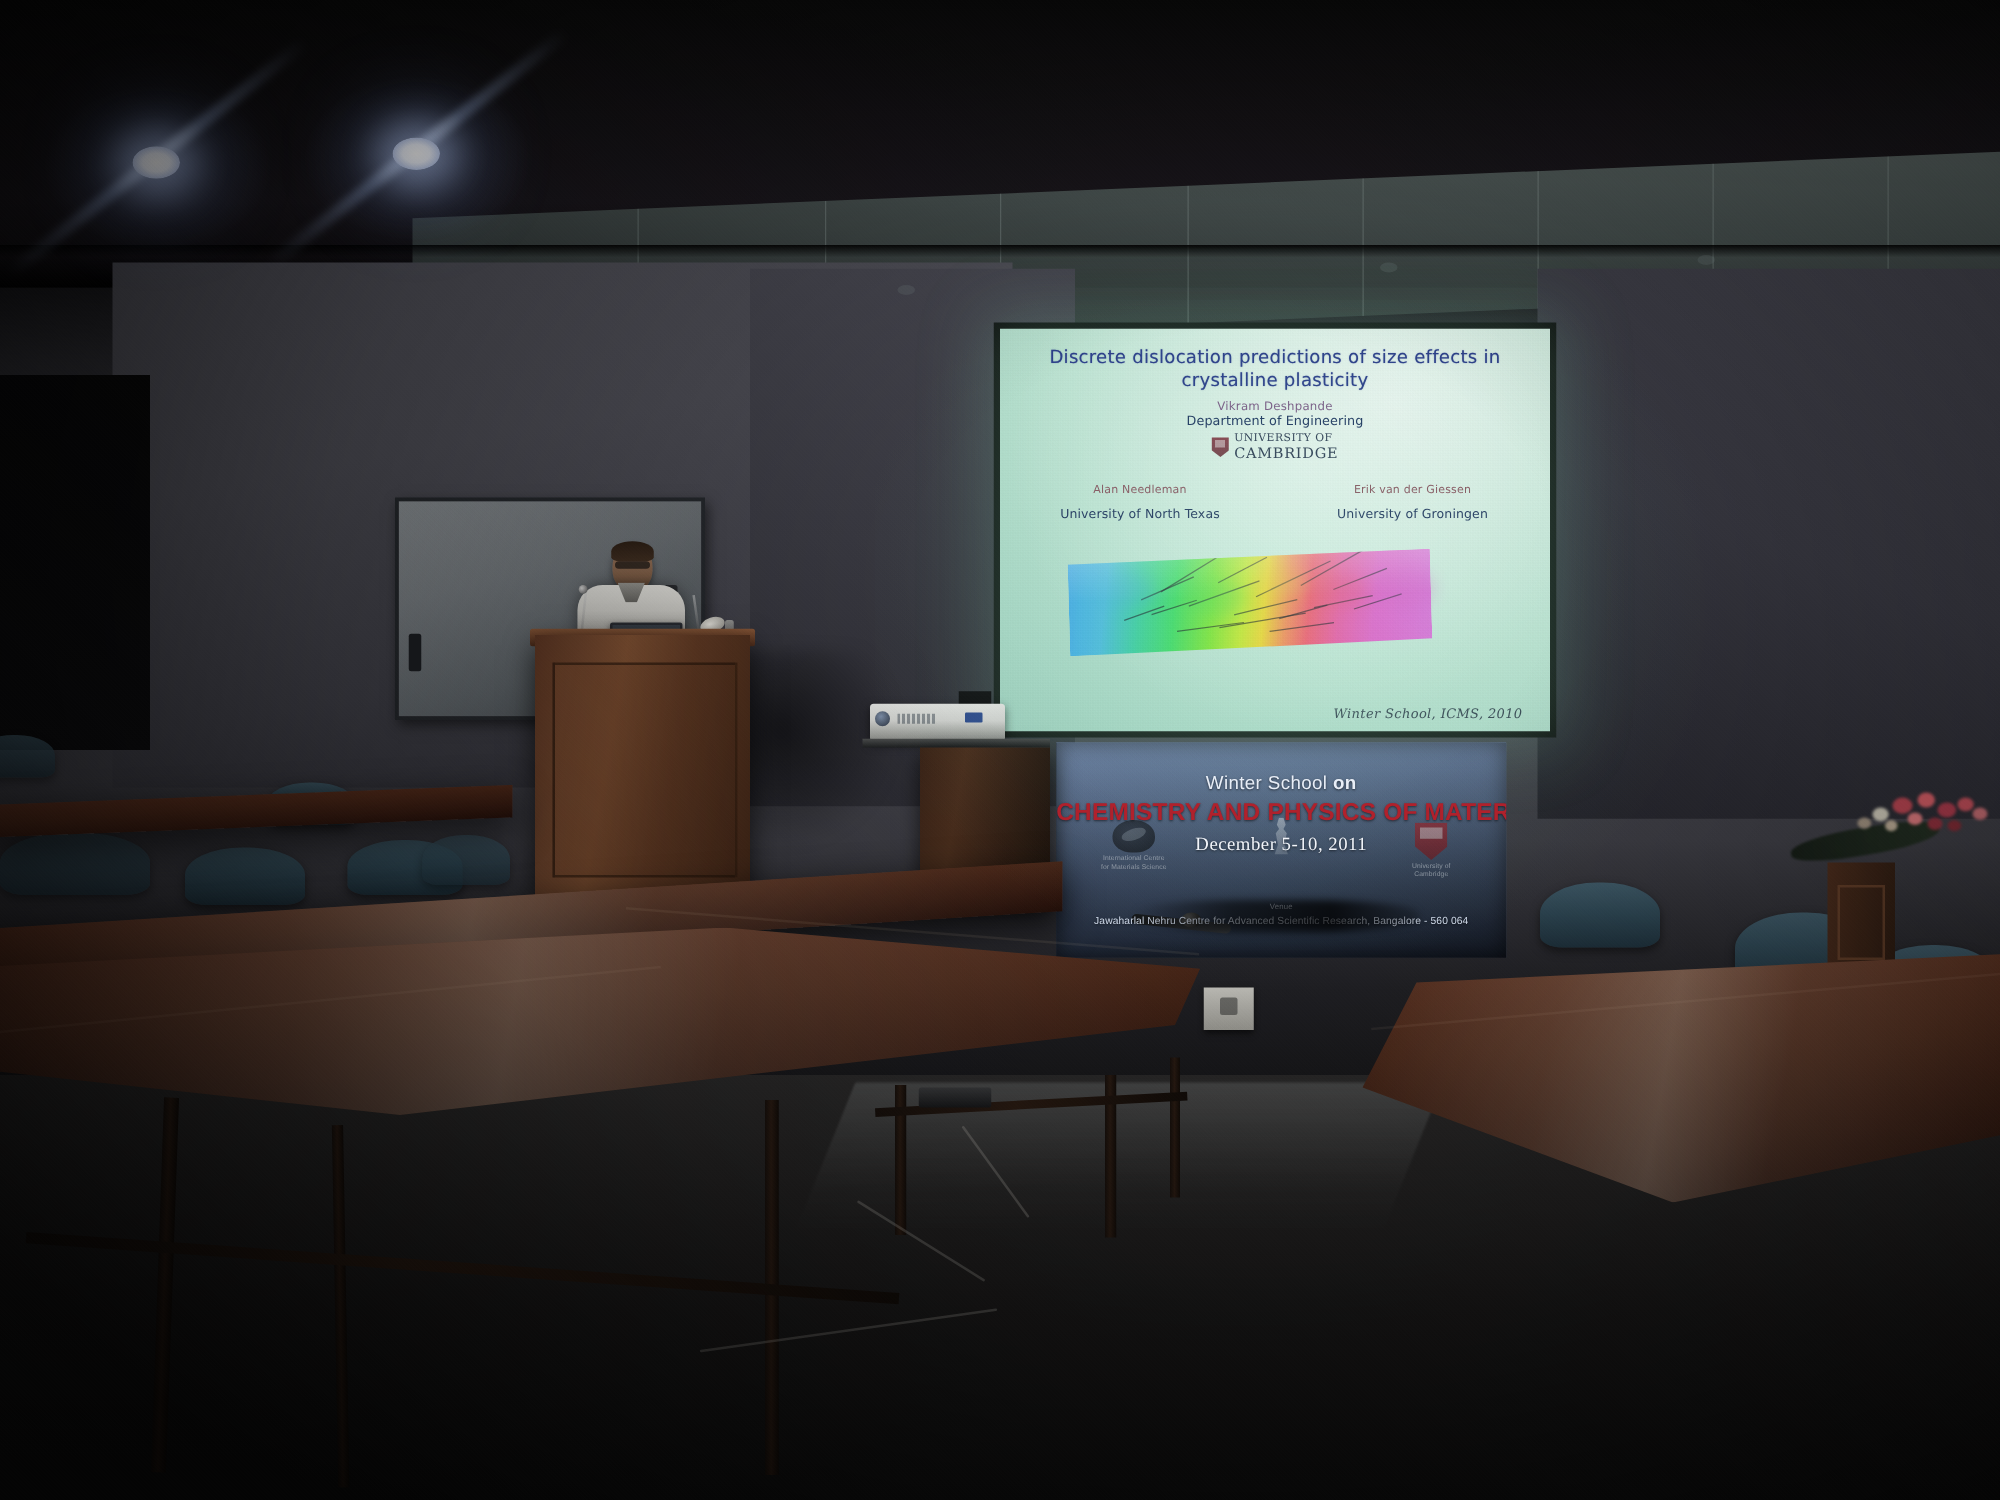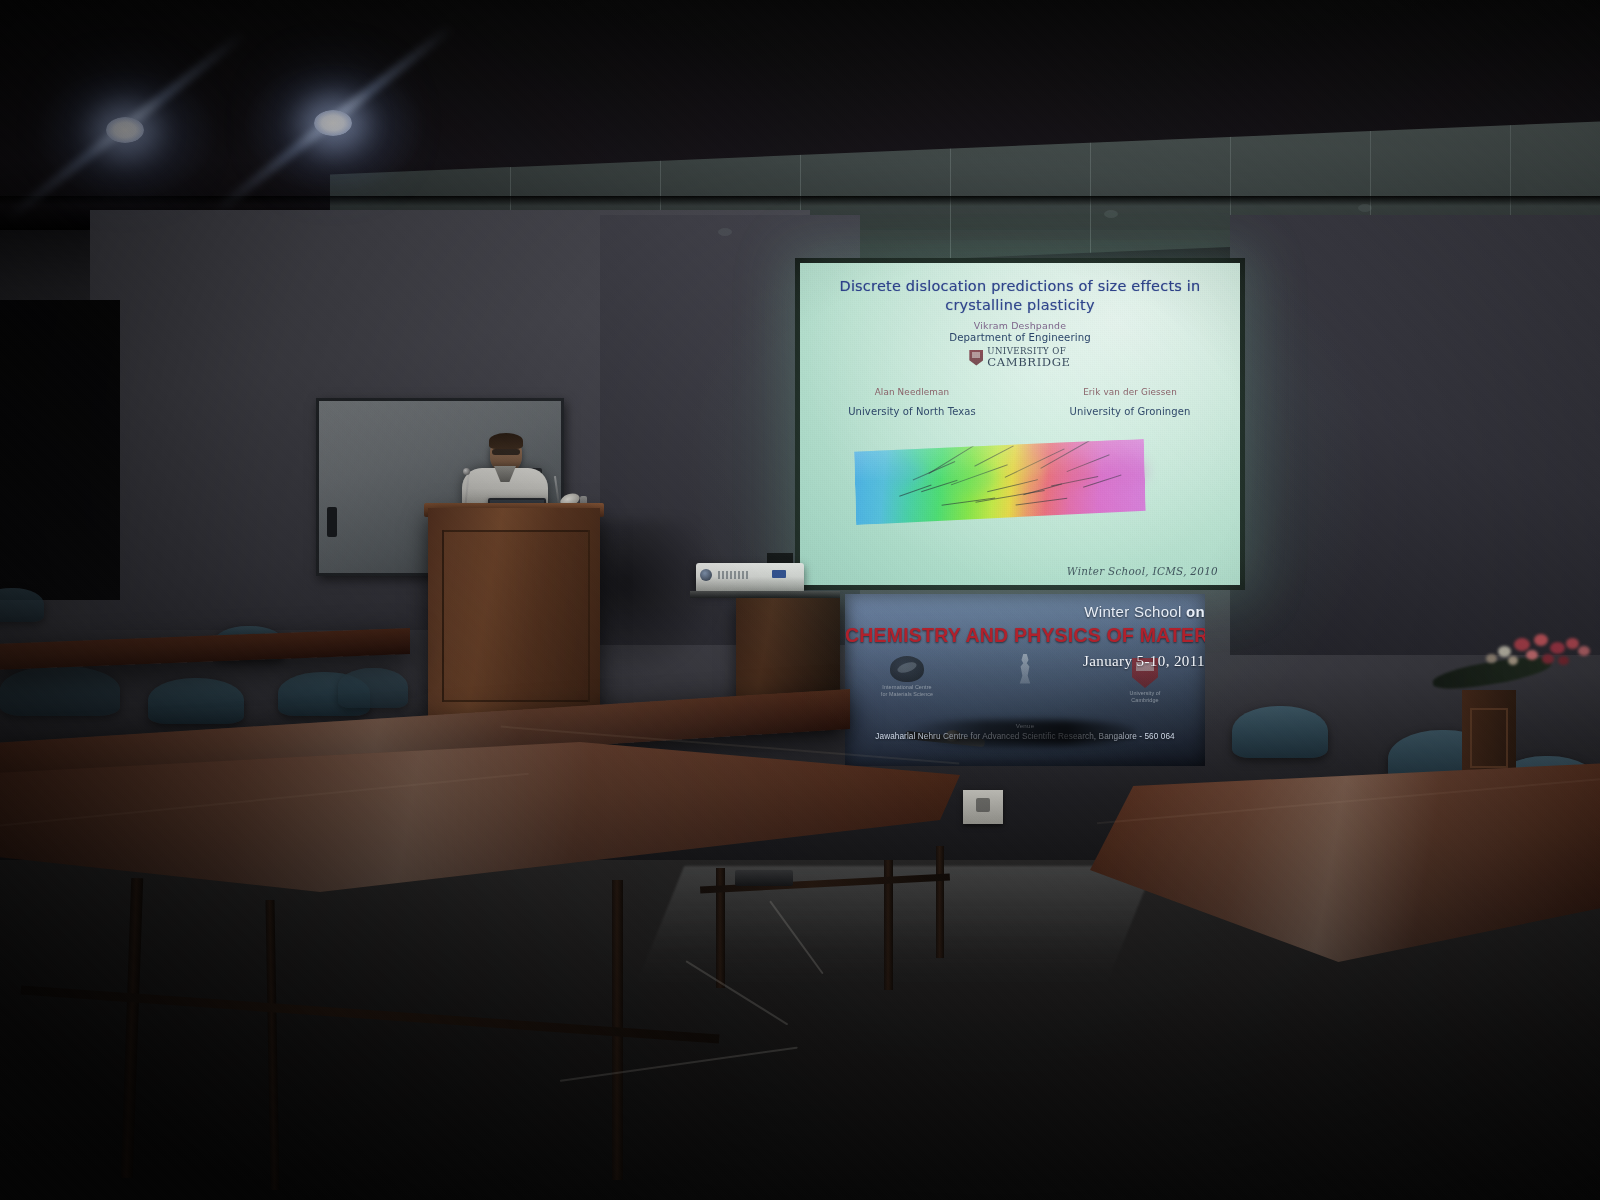--- a/index.html
+++ b/index.html
@@ -198,21 +198,21 @@
   .banner{
     position:absolute;left:845px;top:594px;width:360px;height:172px;
     background:linear-gradient(168deg,#5b7198 0%,#53688e 22%,#45587a 55%,#33425c 82%,#222c40 100%);
     box-shadow:0 0 18px rgba(0,0,0,.6) inset;
     overflow:hidden;
   }
   .banner:after{
     content:"";position:absolute;inset:0;
     background:linear-gradient(180deg,rgba(255,255,255,.10),rgba(0,0,0,.45));
   }
-  .banner-inner{position:relative;z-index:2;text-align:right;padding-top:9px;}
+  .banner-inner{position:relative;z-index:2;text-align:center;padding-top:24px;}
   .bn-line1{
     font-size:15px;color:#e8eef7;letter-spacing:.3px;
     text-shadow:0 1px 2px rgba(0,0,0,.6);
   }
   .bn-line1 em{font-style:normal;font-weight:bold;}
   .bn-line2{
     margin-top:4px;
     font-size:19.5px;font-weight:bold;color:#b0212c;letter-spacing:.2px;
     text-shadow:0 1px 2px rgba(0,0,0,.55);
     white-space:nowrap;
@@ -610,21 +610,21 @@
     <div class="screen-noise"></div>
   </div>
 
   <div class="banner">
     <div class="banner-inner">
       <div class="bn-line1">
         <span>Winter School</span>
         <em>on</em>
       </div>
       <div class="bn-line2">CHEMISTRY AND PHYSICS OF MATERIALS</div>
-      <div class="bn-line3">January 5-10, 2011</div>
+      <div class="bn-line3">December 5-10, 2011</div>
     </div>
     <div class="bn-logos">
       <div class="bn-logo" style="left:24px;top:0;width:76px;">
         <div class="logo-icms"></div>
         <div class="cap">International Centre<br>for Materials Science</div>
       </div>
       <div class="bn-logo" style="left:142px;top:-2px;width:76px;">
         <div class="logo-pillar"></div>
       </div>
       <div class="bn-logo" style="left:262px;top:2px;width:76px;">

